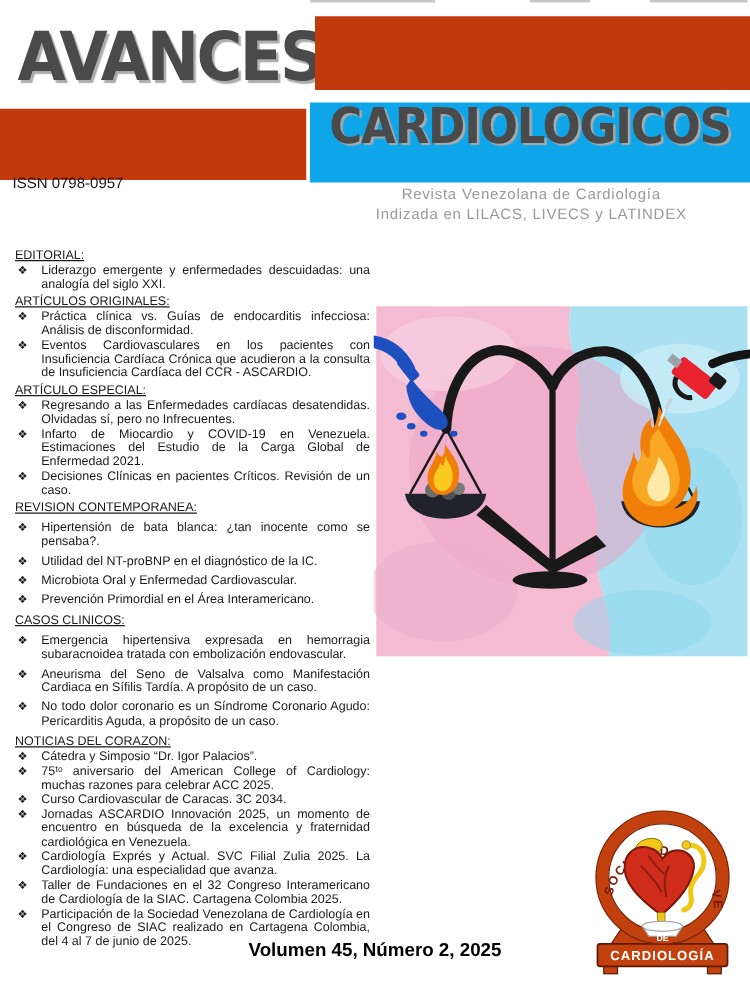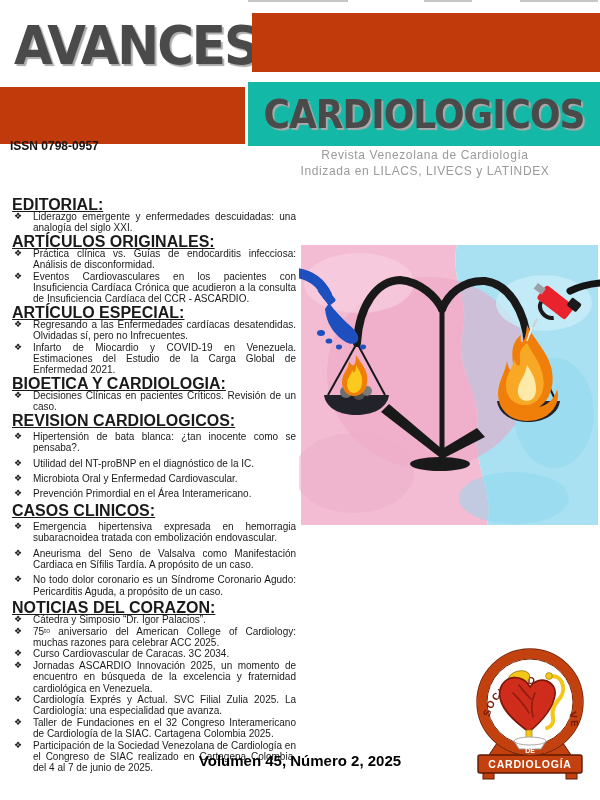--- a/index.html
+++ b/index.html
@@ -6,31 +6,31 @@
   .page{position:relative;width:600px;height:800px;background:#ffffff;overflow:hidden;
         font-family:"Liberation Sans",sans-serif;color:#111;}
   .top-dash{position:absolute;top:0;height:2px;background:#c6c6c6;}
 
   
   .brand-line1{position:absolute;left:14px;top:6px;width:240px;height:74px;line-height:74px;
      font-family:"DejaVu Sans",sans-serif;font-weight:bold;font-size:50px;letter-spacing:-2px;
      color:#4a4a4a;text-shadow:2px 2px 1px #ababab;transform:scaleY(1.08);transform-origin:top left;}
   .orange-rect1{position:absolute;left:252px;top:13px;width:348px;height:59px;}
   .orange-rect2{position:absolute;left:0px;top:87px;width:245px;height:57px;}
-  .brand-box2{position:absolute;left:248px;top:82px;width:352px;height:64px;background:#14b8a6;
-     display:flex;align-items:center;justify-content:center;}
+  .brand-box2{position:absolute;left:248px;top:82px;width:352px;height:64px;background:#0ea5e9;
+     display:flex;justify-content:center;}
   .brand-line2{font-family:"DejaVu Sans",sans-serif;font-weight:bold;font-size:36px;letter-spacing:-1px;
      color:#4a4a4a;text-shadow:2px 2px 1px #ababab;white-space:nowrap;transform:scaleY(1.1);}
-  .issn-block{position:absolute;left:10px;top:139px;font-size:12px;font-weight:700;color:#161616;line-height:15px;text-align:right;}
+  .issn-block{position:absolute;left:10px;top:139px;font-size:12px;font-weight:400;color:#161616;line-height:15px;text-align:right;}
   .journal-sub{position:absolute;left:250px;top:147px;width:350px;text-align:center;
      color:#9a9a9a;font-size:12px;letter-spacing:0.6px;line-height:16px;}
 
   
   .toc{position:absolute;left:12px;top:197px;width:284px;font-size:10px;line-height:11.4px;color:#1a1a1a;}
-  .toc-heading{font-weight:bold;font-size:16px;line-height:13px;margin-top:1px;
+  .toc-heading{font-weight:normal;font-size:10px;line-height:13px;margin-top:1px;
      text-decoration:underline;text-decoration-thickness:1.4px;text-underline-offset:1px;}
   .toc-item{position:relative;padding-left:21px;text-align:justify;}
   .toc-section.spaced .toc-item{margin-top:4px;margin-bottom:4px;}
   .bullet{position:absolute;left:2px;top:0;font-size:9px;color:#1a1a1a;}
 
   
   .illustration{position:absolute;left:299px;top:243px;width:301px;height:284px;}
   .logo{position:absolute;left:461px;top:645px;width:138px;height:137px;}
 
   
@@ -69,25 +69,24 @@
         <div class="toc-heading">ARTÍCULOS ORIGINALES:</div>
         <div class="toc-item"><span class="bullet">❖</span><span>Práctica clínica vs. Guías de endocarditis infecciosa: Análisis de disconformidad.</span></div>
         <div class="toc-item"><span class="bullet">❖</span><span>Eventos Cardiovasculares en los pacientes con Insuficiencia Cardíaca Crónica que acudieron a la consulta de Insuficiencia Cardíaca del CCR - ASCARDIO.</span></div>
       </div>
       <div class="toc-section">
         <div class="toc-heading">ARTÍCULO ESPECIAL:</div>
         <div class="toc-item"><span class="bullet">❖</span><span>Regresando a las Enfermedades cardíacas desatendidas. Olvidadas sí, pero no Infrecuentes.</span></div>
         <div class="toc-item"><span class="bullet">❖</span><span>Infarto de Miocardio y COVID-19 en Venezuela. Estimaciones del Estudio de la Carga Global de Enfermedad 2021.</span></div>
       </div>
       <div class="toc-section">
-        <div class="toc-heading">BIOETICA Y CARDIOLOGIA:</div>
         <div class="toc-item"><span class="bullet">❖</span><span>Decisiones Clínicas en pacientes Críticos. Revisión de un caso.</span></div>
       </div>
       <div class="toc-section spaced">
-        <div class="toc-heading">REVISION CARDIOLOGICOS:</div>
+        <div class="toc-heading">REVISION CONTEMPORANEA:</div>
         <div class="toc-item"><span class="bullet">❖</span><span>Hipertensión de bata blanca: ¿tan inocente como se pensaba?.</span></div>
         <div class="toc-item"><span class="bullet">❖</span><span>Utilidad del NT-proBNP en el diagnóstico de la IC.</span></div>
         <div class="toc-item"><span class="bullet">❖</span><span>Microbiota Oral y Enfermedad Cardiovascular.</span></div>
         <div class="toc-item"><span class="bullet">❖</span><span>Prevención Primordial en el Área Interamericano.</span></div>
       </div>
       <div class="toc-section spaced">
         <div class="toc-heading">CASOS CLINICOS:</div>
         <div class="toc-item"><span class="bullet">❖</span><span>Emergencia hipertensiva expresada en hemorragia subaracnoidea tratada con embolización endovascular.</span></div>
         <div class="toc-item"><span class="bullet">❖</span><span>Aneurisma del Seno de Valsalva como Manifestación Cardiaca en Sífilis Tardía. A propósito de un caso.</span></div>
         <div class="toc-item"><span class="bullet">❖</span><span>No todo dolor coronario es un Síndrome Coronario Agudo: Pericarditis Aguda, a propósito de un caso.</span></div>

